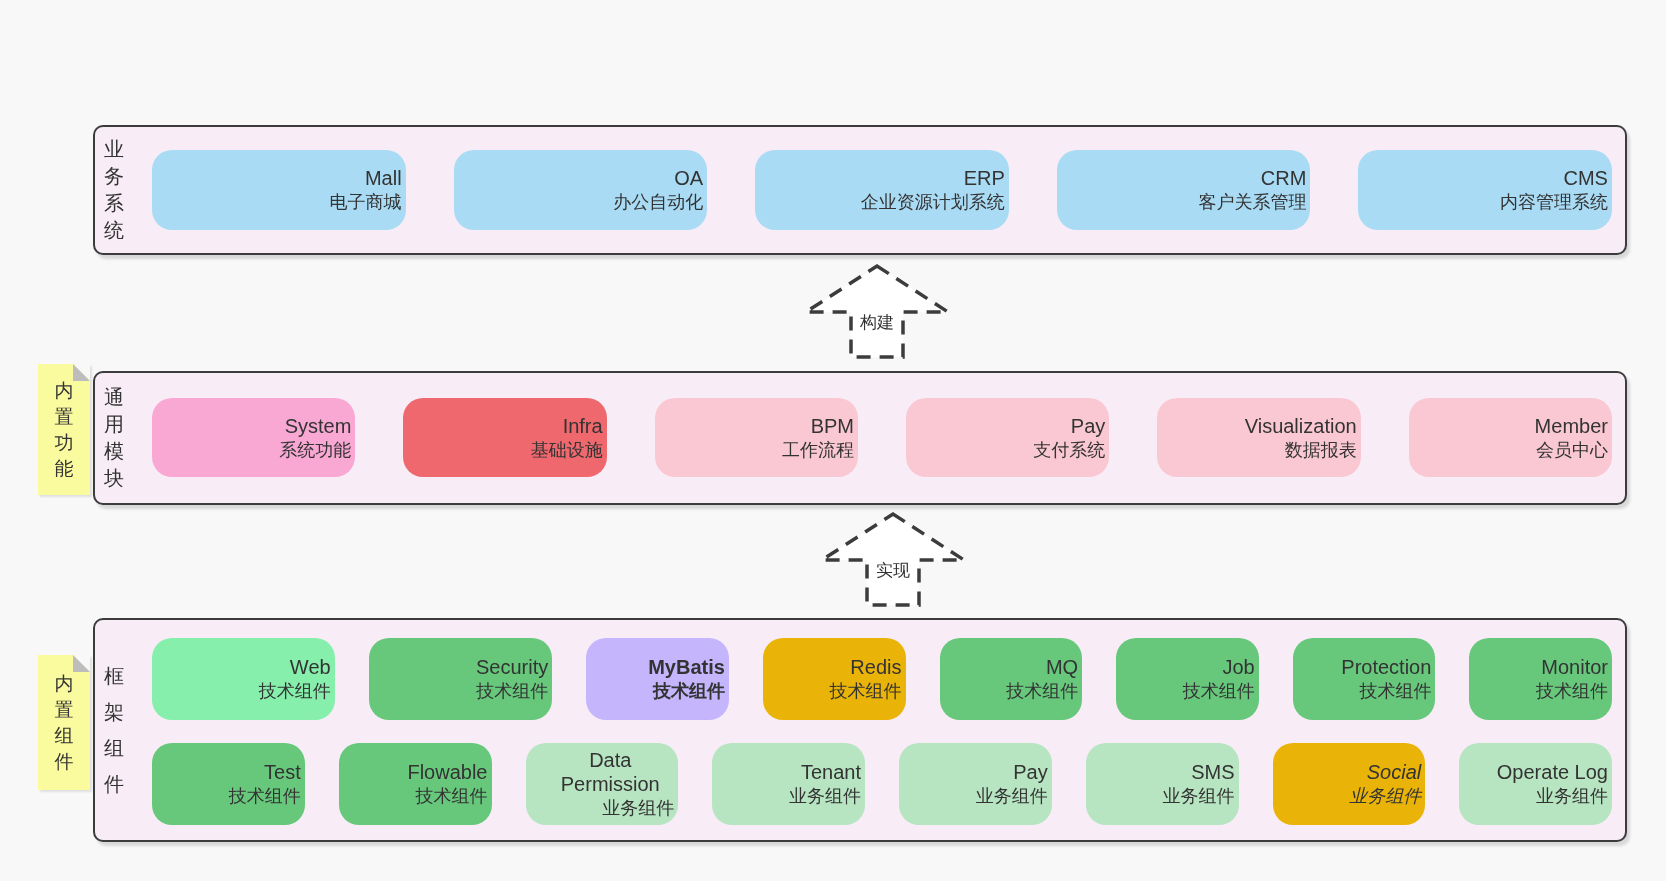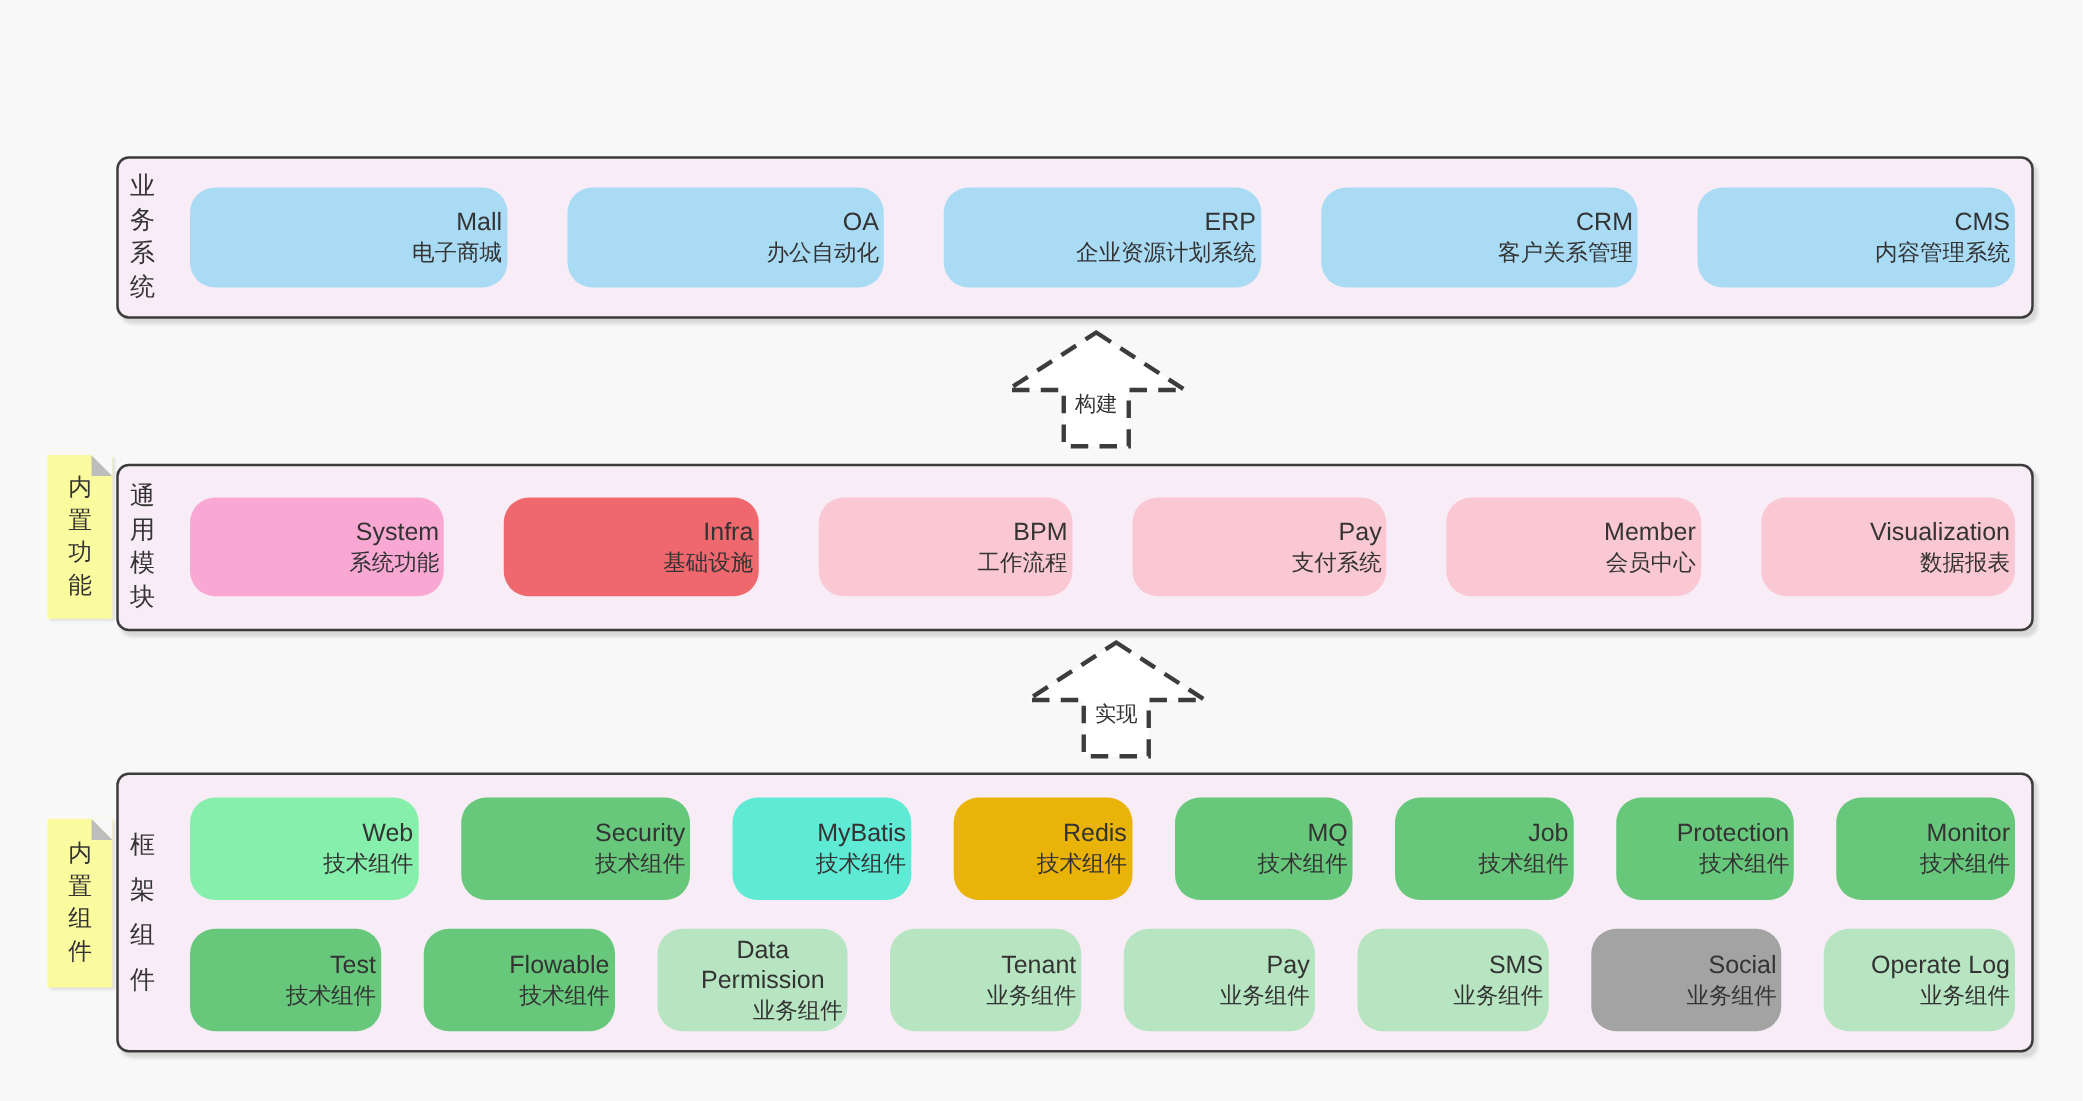--- a/index.html
+++ b/index.html
@@ -122,26 +122,26 @@
         </div>
         <div class="box" style="background: rgb(250, 200, 211);">
           <div class="name">BPM</div>
           <div class="desc">工作流程</div>
         </div>
         <div class="box" style="background: rgb(250, 200, 211);">
           <div class="name">Pay</div>
           <div class="desc">支付系统</div>
         </div>
         <div class="box" style="background: rgb(250, 200, 211);">
+          <div class="name">Visualization</div>
+          <div class="desc">数据报表</div>
+        </div>
+        <div class="box" style="background: rgb(250, 200, 211);">
           <div class="name">Member</div>
           <div class="desc">会员中心</div>
-        </div>
-        <div class="box" style="background: rgb(250, 200, 211);">
-          <div class="name">Visualization</div>
-          <div class="desc">数据报表</div>
         </div>
       </div>
   </div>
   <div class="sticky" style="top:364px;height:131px;">
     <span class="sticky-text">内
 置
 功
 能</span>
   </div>
 
@@ -157,21 +157,21 @@
 件</div>
     <div class="row g34" style="top:18px;height:82px;">
         <div class="box" style="background: #86efac; padding-left: 44px;">
           <div class="name">Web</div>
           <div class="desc">技术组件</div>
         </div>
         <div class="box" style="background: rgb(103, 200, 124); padding-left: 45px;">
           <div class="name">Security</div>
           <div class="desc">技术组件</div>
         </div>
-        <div class="box" style="background: #5eead4;">
+        <div class="box" style="background: #c4b5fd; font-weight: bold;">
           <div class="name">MyBatis</div>
           <div class="desc">技术组件</div>
         </div>
         <div class="box" style="background: #eab308;">
           <div class="name">Redis</div>
           <div class="desc">技术组件</div>
         </div>
         <div class="box" style="background: rgb(103, 200, 124);">
           <div class="name">MQ</div>
           <div class="desc">技术组件</div>
@@ -207,21 +207,21 @@
           <div class="desc">业务组件</div>
         </div>
         <div class="box" style="background: rgb(183, 228, 193);">
           <div class="name">Pay</div>
           <div class="desc">业务组件</div>
         </div>
         <div class="box" style="background: rgb(183, 228, 193);">
           <div class="name">SMS</div>
           <div class="desc">业务组件</div>
         </div>
-        <div class="box" style="background: #a3a3a3;">
+        <div class="box" style="background: #eab308; font-style: italic;">
           <div class="name">Social</div>
           <div class="desc">业务组件</div>
         </div>
         <div class="box" style="background: rgb(183, 228, 193);">
           <div class="name">Operate Log</div>
           <div class="desc">业务组件</div>
         </div>
       </div>
   </div>
   <div class="sticky" style="top:655px;height:135px;">

